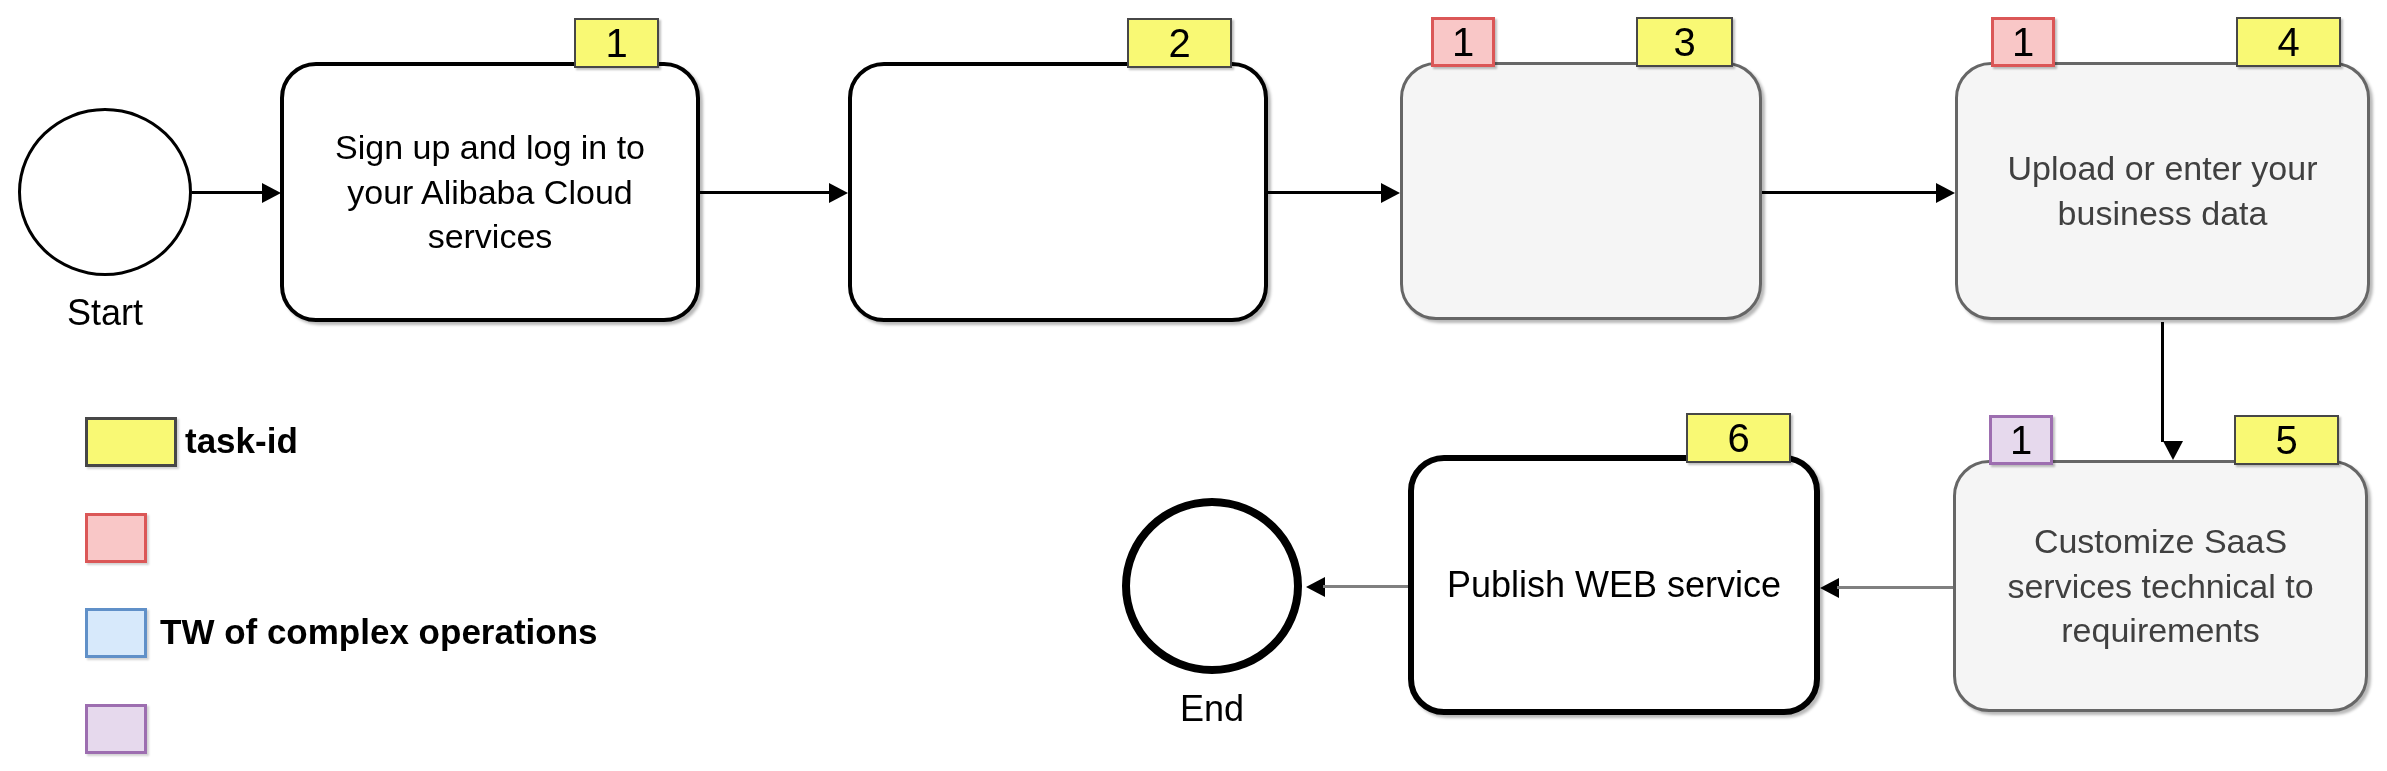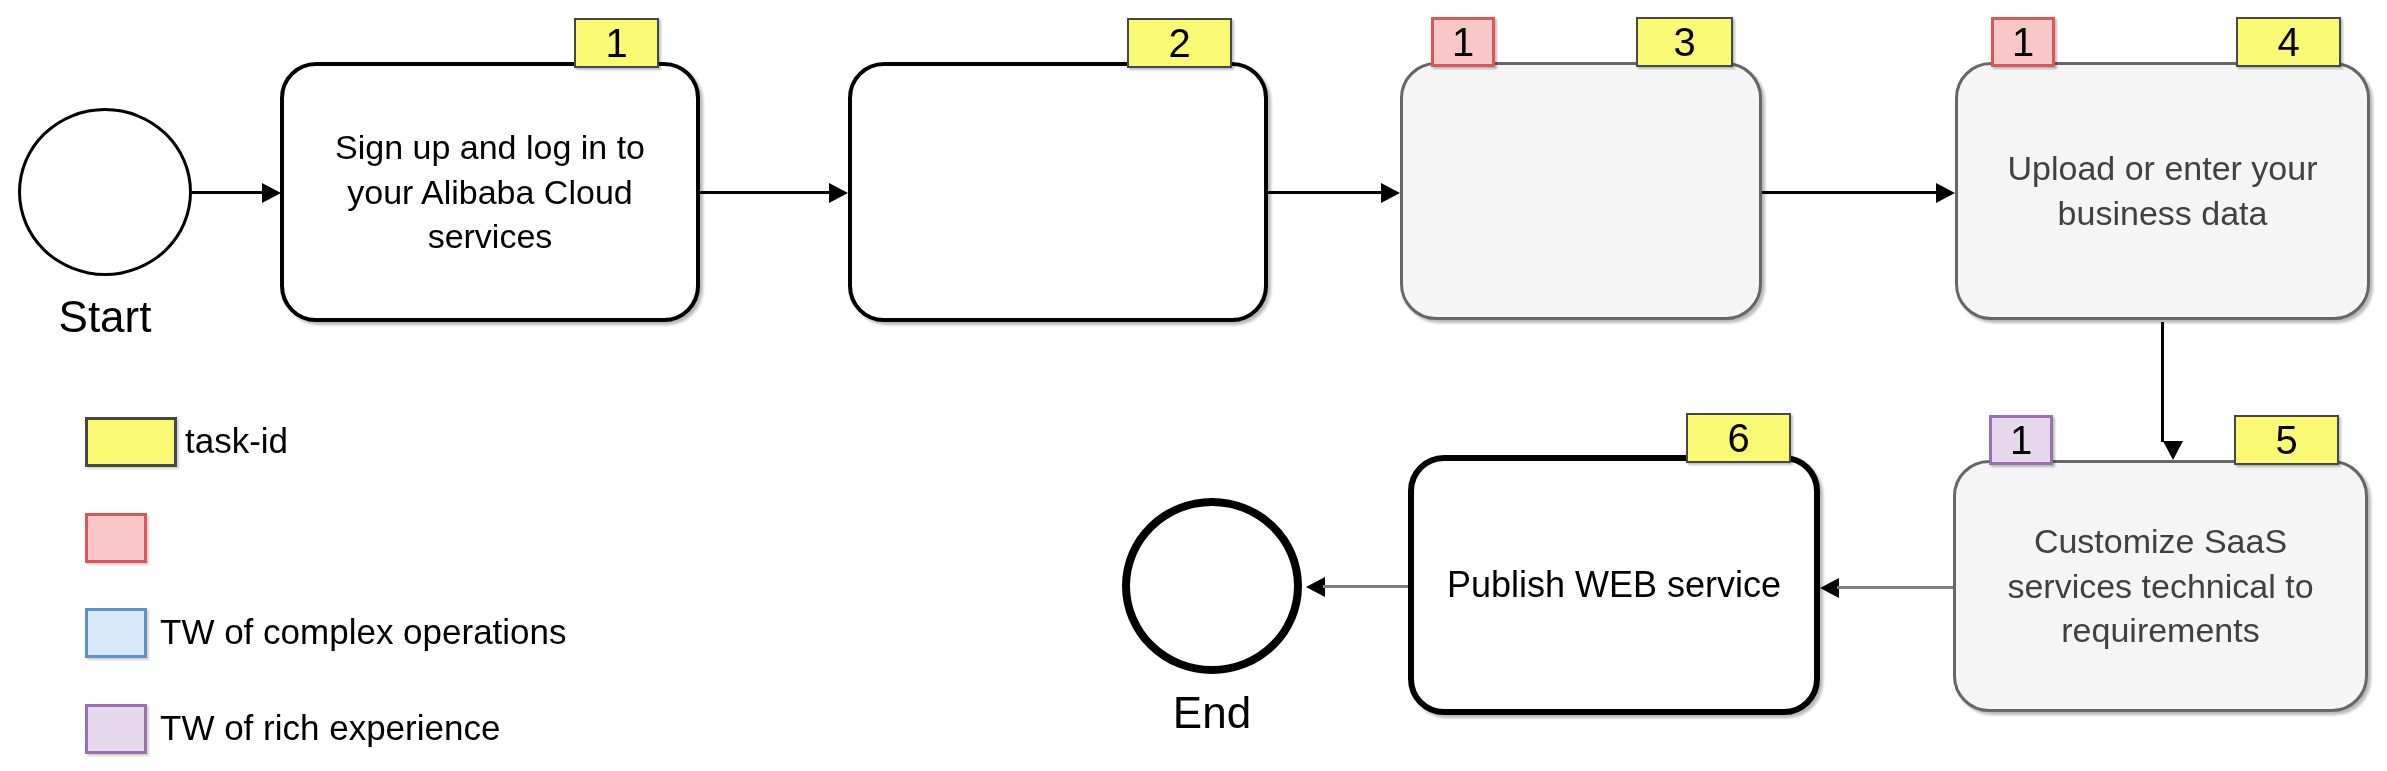--- a/index.html
+++ b/index.html
@@ -12,21 +12,21 @@
   #canvas{position:absolute;inset:0;}
 
   
   .ellipse{
     position:absolute;border-radius:50%;background:#fff;
     box-sizing:border-box;
   }
   .ellipse.start{border:3px solid #000;}
   .ellipse.end{border:8px solid #000;}
   .terminator-label{
-    position:absolute;font-size:44px;color:#000;text-align:center;
+    position:absolute;font-size:36px;color:#000;text-align:center;
     white-space:nowrap;transform:translateX(-50%);
   }
 
   
   .node{
     position:absolute;box-sizing:border-box;border-radius:36px;
     display:flex;align-items:center;justify-content:center;
     text-align:center;font-size:34px;line-height:1.32;
     box-shadow:3px 3px 3px rgba(0,0,0,0.28);
   }
@@ -81,21 +81,21 @@
   .legend-item{position:absolute;}
   .swatch{
     position:absolute;height:50px;box-sizing:border-box;
     box-shadow:2px 2px 2px rgba(0,0,0,0.18);
   }
   .swatch.yellow{background:var(--task-id-fill);border:3px solid var(--task-id-stroke);}
   .swatch.red{background:var(--tw-technical-fill);border:3px solid var(--tw-technical-stroke);}
   .swatch.blue{background:var(--tw-complex-fill);border:3px solid var(--tw-complex-stroke);}
   .swatch.purple{background:var(--tw-rich-fill);border:3px solid var(--tw-rich-stroke);}
   .legend-label{
-    position:absolute;font-size:35px;font-weight:normal;color:#000;
+    position:absolute;font-size:35px;font-weight:bold;color:#000;
     white-space:nowrap;top:50%;transform:translateY(-52%);
   }
 </style>
 </head>
 <body>
 
 <div id="canvas">
 
   <div class="ellipse start" style="left:18px;top:108px;width:174px;height:168px"></div>
   <div class="terminator-label" style="left:105px;top:292px">Start</div>
@@ -180,17 +180,16 @@
       <span class="swatch red" style="left:0;width:62px"></span>
     </div>
 
     <div class="legend-item" style="left:85px;top:608px;width:600px;height:50px">
       <span class="swatch blue" style="left:0;width:62px"></span>
       <span class="legend-label" style="left:75px">TW of complex operations</span>
     </div>
 
     <div class="legend-item" style="left:85px;top:704px;width:600px;height:50px">
       <span class="swatch purple" style="left:0;width:62px"></span>
-      <span class="legend-label" style="left:75px">TW of rich experience</span>
     </div>
 
   </div>
 </div>
 
 </body></html>

